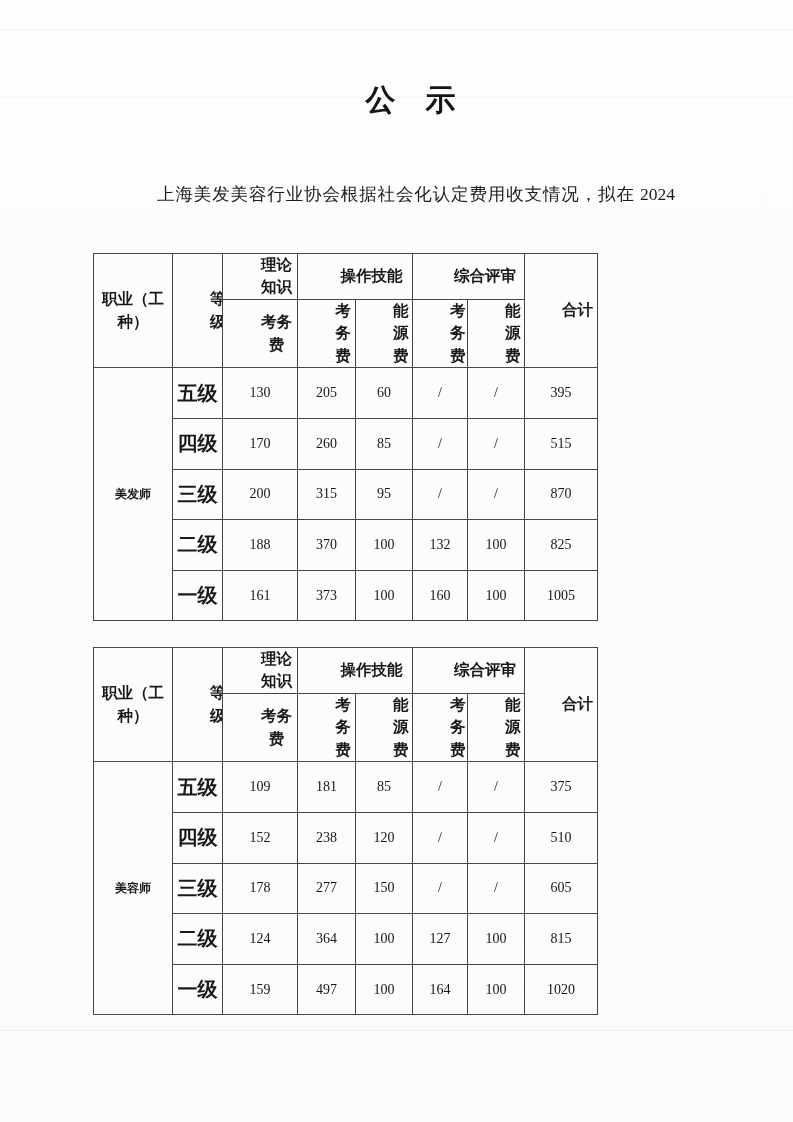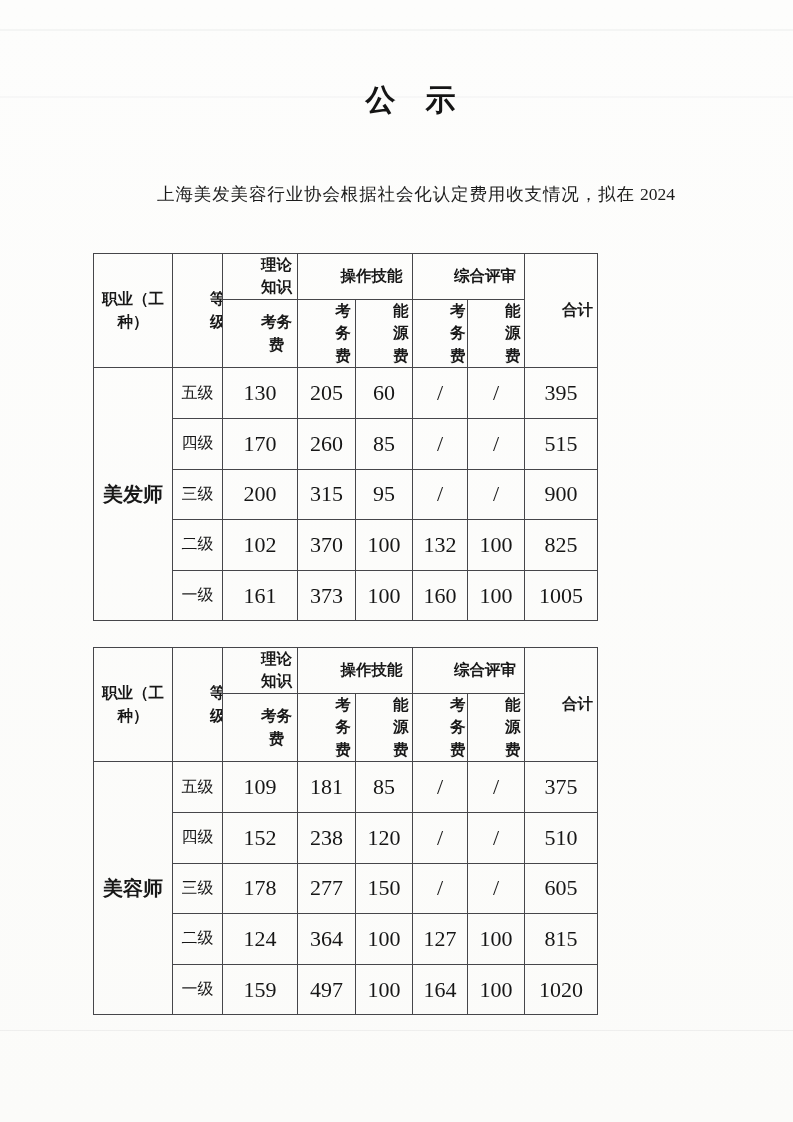--- a/index.html
+++ b/index.html
@@ -49,29 +49,29 @@
   .fee-table tr.hr2{height:39px;margin-top:20px;}
   .fee-table td.hd{
     font-family:"Liberation Sans","DejaVu Sans",sans-serif;
     font-weight:bold;font-size:15.5px;color:#181818;
     line-height:1.45;
     padding-left:37px;
   }
   .fee-table td.occ-hd{padding:0 7px;}
   .fee-table td.lv{
     font-family:"Liberation Sans","DejaVu Sans",sans-serif;
-    font-weight:normal;font-size:16px;color:#181818;
+    font-weight:bold;font-size:20px;color:#181818;
   }
   .fee-table td.occ{
     font-family:"Liberation Sans","DejaVu Sans",sans-serif;
-    font-weight:bold;font-size:20px;color:#181818;
+    font-weight:bold;font-size:12px;color:#181818;
   }
   .fee-table td.num{
     font-family:"Liberation Serif","DejaVu Serif",serif;
-    font-size:22px;color:#161616;
+    font-size:14px;color:#161616;
   }
 </style>
 </head>
 <body>
 
 <div class="sheet">
   <div class="artifact a1"></div>
   <div class="artifact a3"></div>
   <div class="artifact a2"></div>
 
@@ -127,25 +127,25 @@
         <td class="num">/</td>
         <td class="num">515</td>
       </tr>
       <tr>
         <td class="lv">三级</td>
         <td class="num">200</td>
         <td class="num">315</td>
         <td class="num">95</td>
         <td class="num">/</td>
         <td class="num">/</td>
-        <td class="num">900</td>
+        <td class="num">870</td>
       </tr>
       <tr>
         <td class="lv">二级</td>
-        <td class="num">102</td>
+        <td class="num">188</td>
         <td class="num">370</td>
         <td class="num">100</td>
         <td class="num">132</td>
         <td class="num">100</td>
         <td class="num">825</td>
       </tr>
       <tr>
         <td class="lv">一级</td>
         <td class="num">161</td>
         <td class="num">373</td>

